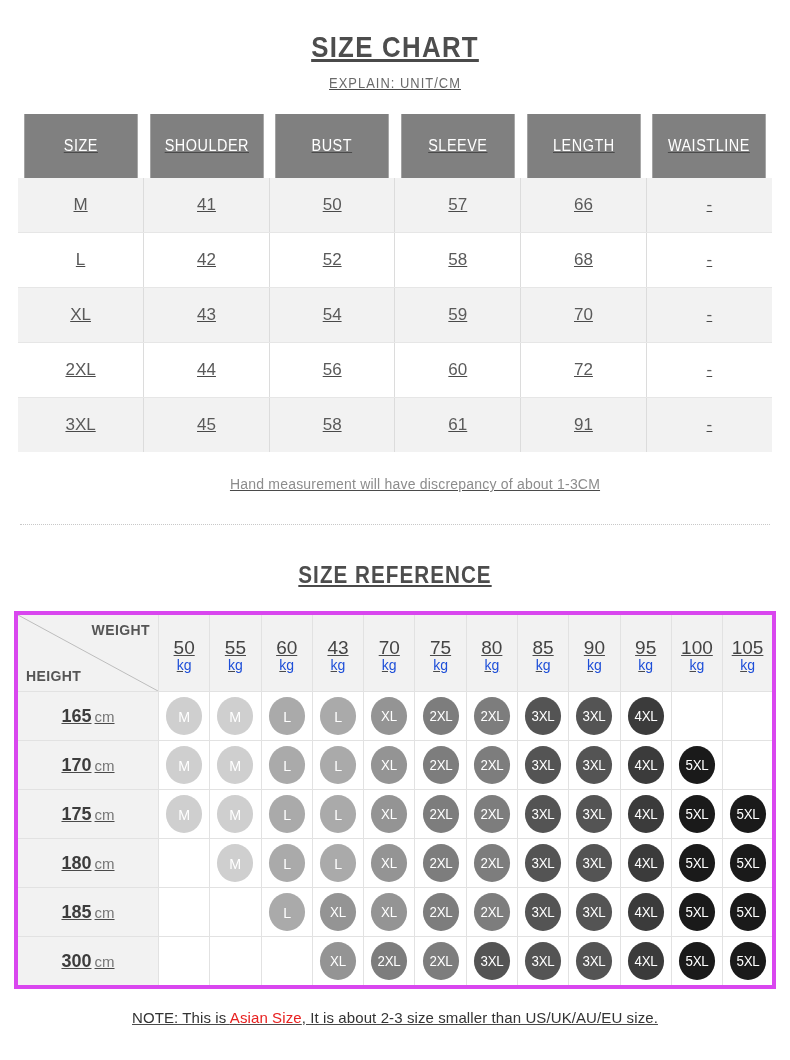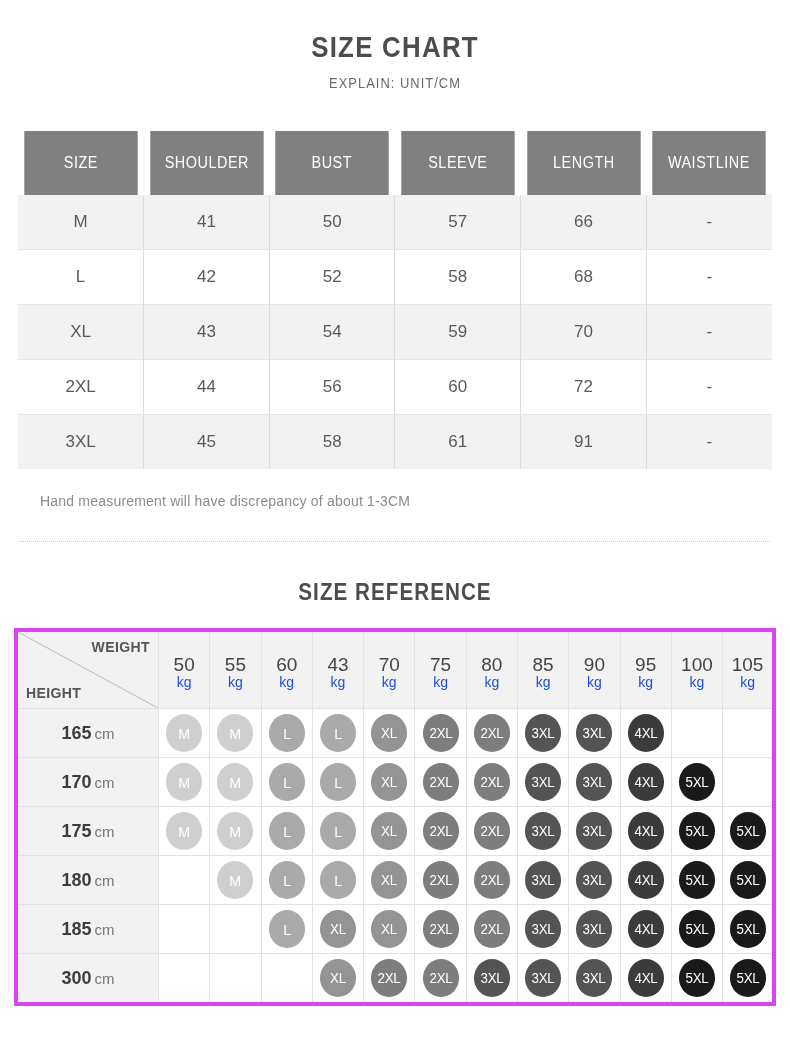--- a/index.html
+++ b/index.html
@@ -12,20 +12,21 @@
     background: #ffffff;
     font-family: "Liberation Sans", sans-serif;
     color: #4a4a4a;
     overflow: hidden;
   }
   .page {
     width: 790px;
     height: 1060px;
     position: relative;
     box-sizing: border-box;
+    text-decoration: underline;
   }
 
   
   .sc-title {
     text-align: center;
     font-size: 30px;
     font-weight: bold;
     letter-spacing: 1.5px;
     color: #4d4d4d;
     padding-top: 32px;
@@ -35,21 +36,21 @@
   .sc-sub {
     text-align: center;
     font-size: 15px;
     letter-spacing: 1.2px;
     color: #6a6a6a;
     margin-top: 12px;
     transform: scaleX(0.86);
   }
 
   .chart-wrap {
-    margin: 40px 18px 0 18px;
+    margin: 23px 18px 0 18px;
     width: 754px;
   }
   table.size-table {
     border-collapse: collapse;
     width: 754px;
     table-layout: fixed;
   }
   table.size-table th {
     background: #808080;
     color: #ffffff;
@@ -68,20 +69,21 @@
     color: #5a5a5a;
     border-right: 1px solid #dcdcdc;
     border-bottom: 1px solid #e6e6e6;
   }
   table.size-table td:last-child { border-right: none; }
   table.size-table tr.odd td { background: #f2f2f2; }
   table.size-table tr.even td { background: #ffffff; }
   table.size-table tr:last-child td { border-bottom: none; }
 
   .hand-note {
+    text-align: center;
     font-size: 14px;
     color: #8c8c8c;
     margin-top: 24px;
     letter-spacing: 0.2px;
     margin-left: 40px;
   }
 
   .dotted-div {
     margin: 32px 20px 0 20px;
     border-top: 1px dotted #c8c8c8;
@@ -420,14 +422,17 @@
             <td class="cell"><span class="bubble" style="background: rgb(84, 84, 84);">3XL</span></td>
             <td class="cell"><span class="bubble" style="background: rgb(84, 84, 84);">3XL</span></td>
             <td class="cell"><span class="bubble" style="background: rgb(59, 59, 59);">4XL</span></td>
             <td class="cell"><span class="bubble" style="background: rgb(26, 26, 26);">5XL</span></td>
             <td class="cell"><span class="bubble" style="background: rgb(26, 26, 26);">5XL</span></td>
           </tr>
         </tbody>
     </table>
   </div>
 
+  <div class="foot-note">
+    <span>NOTE: This is </span><span class="hl">Asian Size</span><span>, It is about 2-3 size smaller than US/UK/AU/EU size.</span>
+  </div>
 
 </div>
 
 </body></html>

